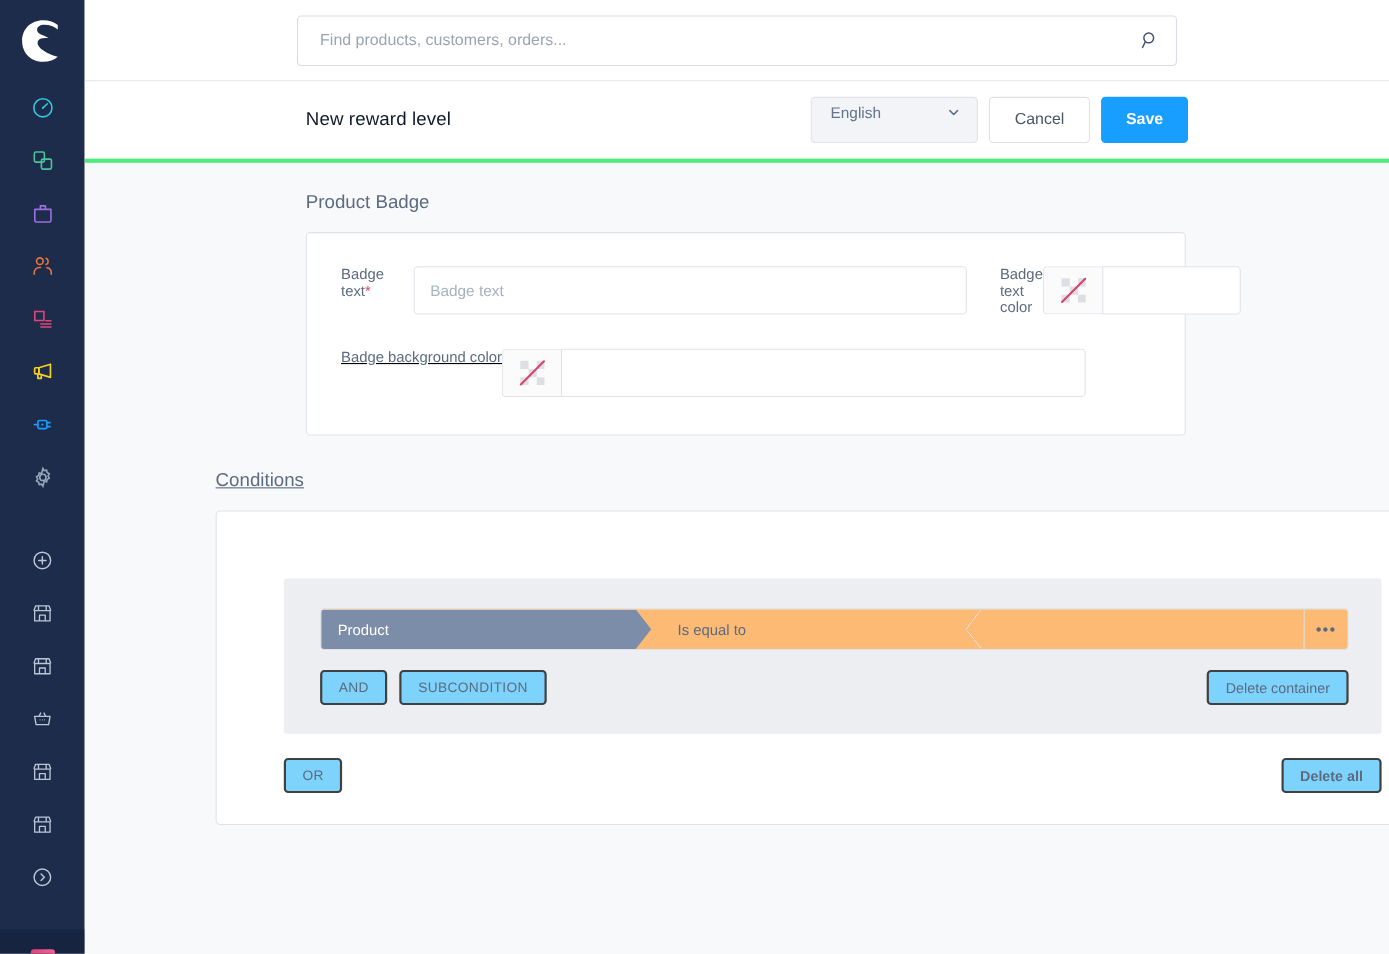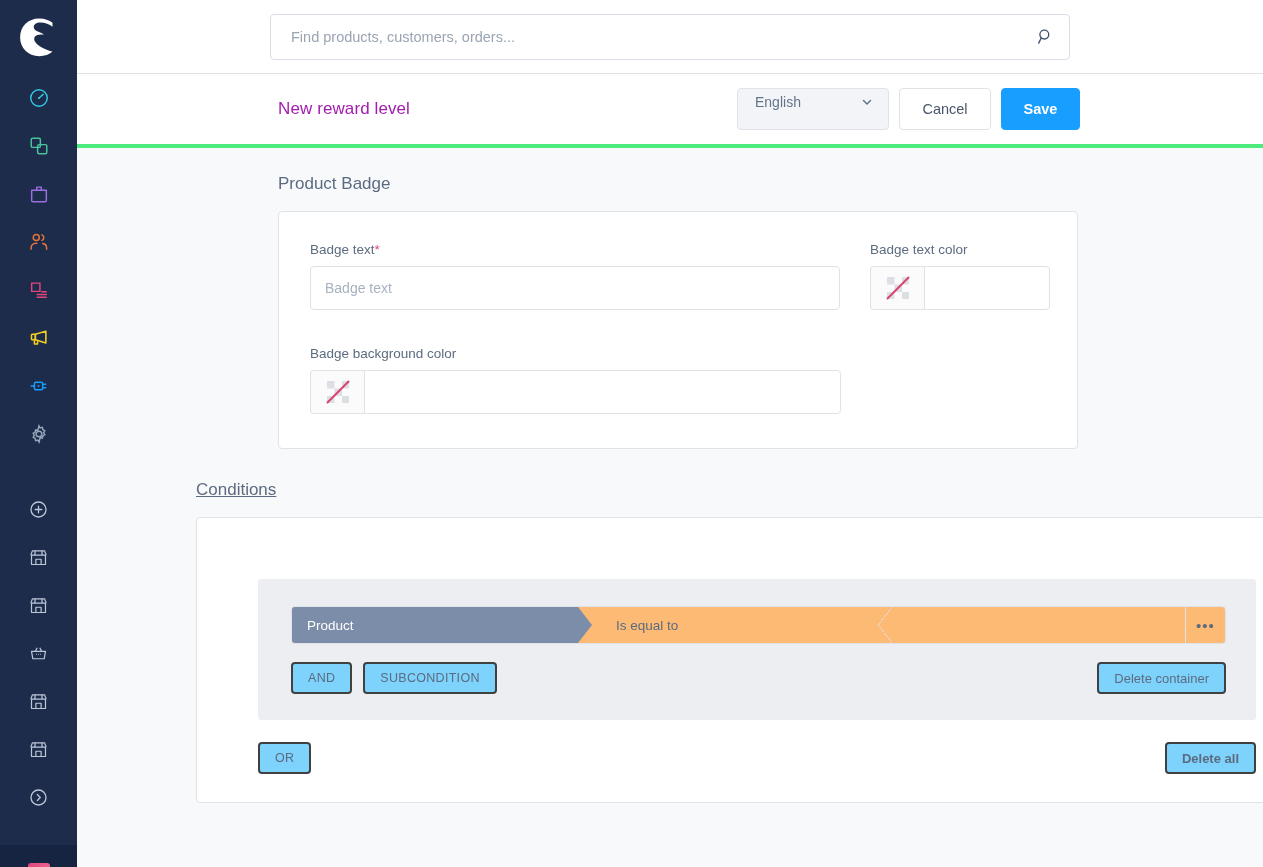--- a/index.html
+++ b/index.html
@@ -76,21 +76,21 @@
 
   
   .actionbar {
     height: 70px; background: #ffffff;
     display: flex; align-items: center;
     padding: 0 183px 0 201px;
     flex: 0 0 70px;
     position: relative;
   }
   .page-title {
-    font-size: 17px; color: #a21caf; font-weight: 400;
+    font-size: 17px; color: #0f172a; font-weight: 400;
     letter-spacing: .1px;
   }
   .actionbar-right { margin-left: auto; display: flex; align-items: center; gap: 10px; }
   .lang-select {
     width: 152px; height: 42px;
     background: #f2f4f7; border: 1px solid #dfe3e8; border-radius: 4px;
     display: flex; align-items: center; padding: 0 14px 15px 17px;
     cursor: pointer;
   }
   .lang-label { font-size: 14px; color: #64748b; flex: 1 1 auto; }
@@ -123,21 +123,21 @@
   .badge-section .section-title { margin-left: 201px; }
   .card {
     margin: 17px 0 0 201px;
     width: 800px;
     background: #fff;
     border: 1px solid #dfe3e8;
     border-radius: 4px;
     padding: 30px 31px 34px 31px;
   }
   .field-row { display: flex; gap: 30px; }
-  .field { display: flex; flex-direction: column; }
+  .field { display: flex; flex-direction: row; }
   .field-label {
     font-size: 13.5px; color: #5c6b80; margin-bottom: 9px;
   }
   .req { color: #e0457b; }
   .text-input {
     width: 530px; height: 44px;
     border: 1px solid #dfe3e8; border-radius: 4px;
     background: #fff; padding: 0 14px;
     font-family: "Liberation Sans", sans-serif;
     font-size: 14px; color: #4a5568; outline: none;
@@ -154,21 +154,21 @@
   }
   .color-input {
     height: 44px;
     border: 1px solid #dfe3e8; border-radius: 0 4px 4px 0;
     background: #fff; outline: none;
     font-family: "Liberation Sans", sans-serif;
     font-size: 14px; color: #4a5568; padding: 0 12px;
   }
   .color-input.w1 { width: 126px; }
   .color-input.w2 { width: 477px; }
-  .badge-bg-row { margin-top: 36px; }
+  .badge-bg-row { margin-top: 21px; text-decoration: underline; }
 
   
   .cond-section { padding: 31px 0 0 0; }
   .cond-section .section-title { margin-left: 119px; text-decoration: underline; }
   .cond-card {
     margin: 17px 0 0 119px;
     width: 1122px;
     background: #fff;
     border: 1px solid #dfe3e8;
     border-radius: 4px;

